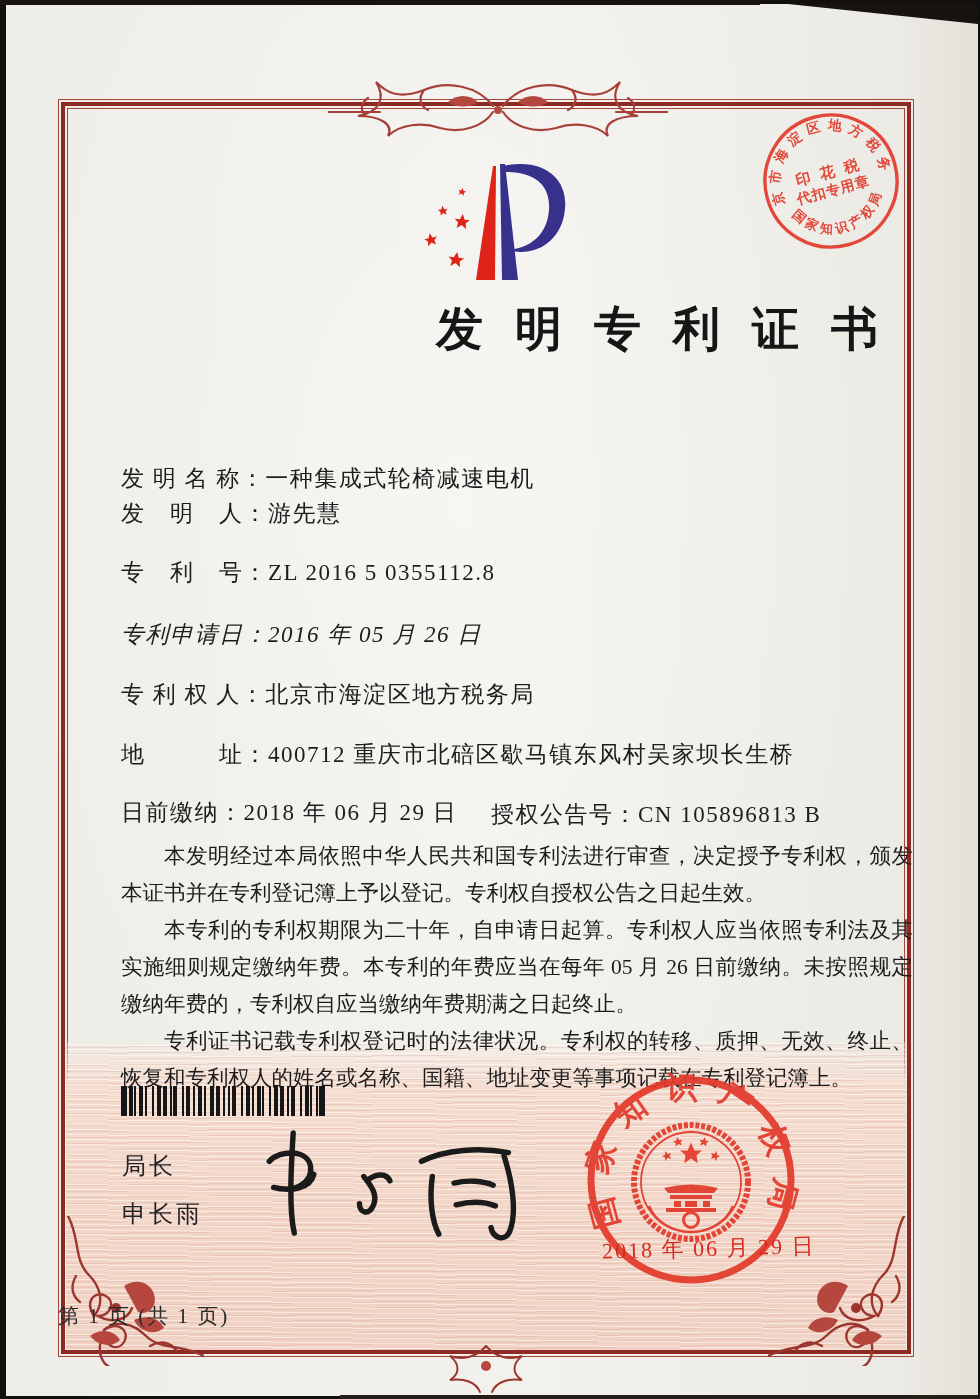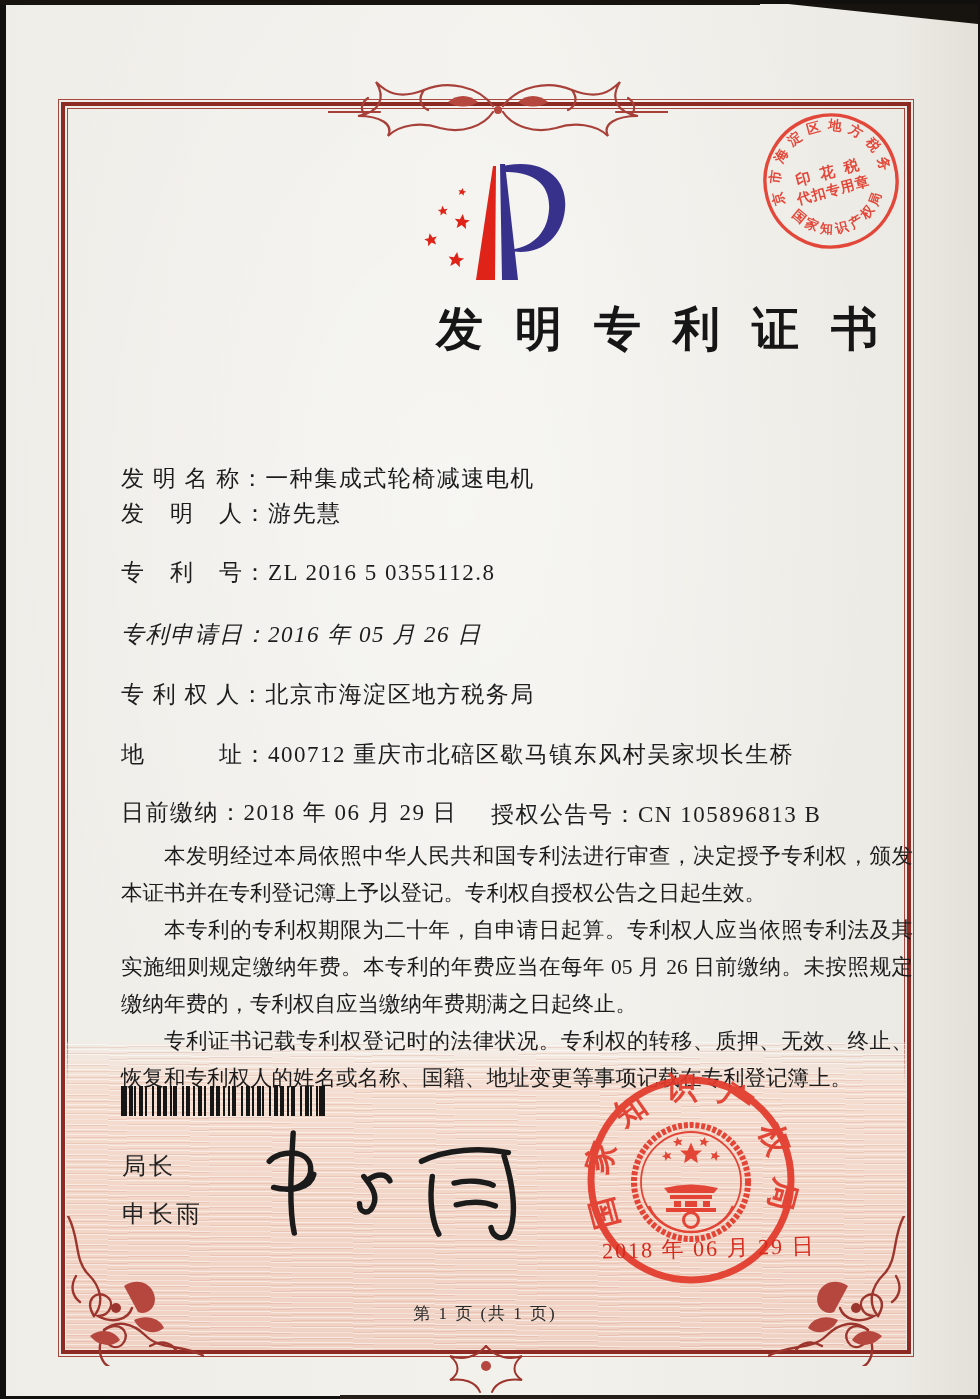--- a/index.html
+++ b/index.html
@@ -50,21 +50,21 @@
   .signer-title{position:absolute;left:116px;top:1146px;font-size:24px;color:#222;letter-spacing:3px;
     font-family:"Liberation Sans","DejaVu Sans",sans-serif;}
   .signer-name{position:absolute;left:116px;top:1194px;font-size:24px;color:#222;letter-spacing:3px;
     font-family:"Liberation Sans","DejaVu Sans",sans-serif;}
   .signature{position:absolute;left:250px;top:1116px;}
 
   .tax-stamp{position:absolute;left:752px;top:104px;}
   .seal{position:absolute;left:577px;top:1068px;}
   .seal-date{position:absolute;left:596px;top:1230px;width:200px;font-size:22px;color:#d52a1c;
     letter-spacing:2px;white-space:nowrap;transform:rotate(-1.5deg);}
-  .footer{position:absolute;left:52px;top:1298px;width:854px;text-align:center;font-size:17px;
+  .footer{position:absolute;left:52px;top:1298px;width:854px;text-align:left;font-size:21px;
     color:#2a2a2a;letter-spacing:2px;}
 
   .ornament{position:absolute;}
   svg text{user-select:none;}
 </style>
 </head>
 <body>
 
 <div class="paper">
 

